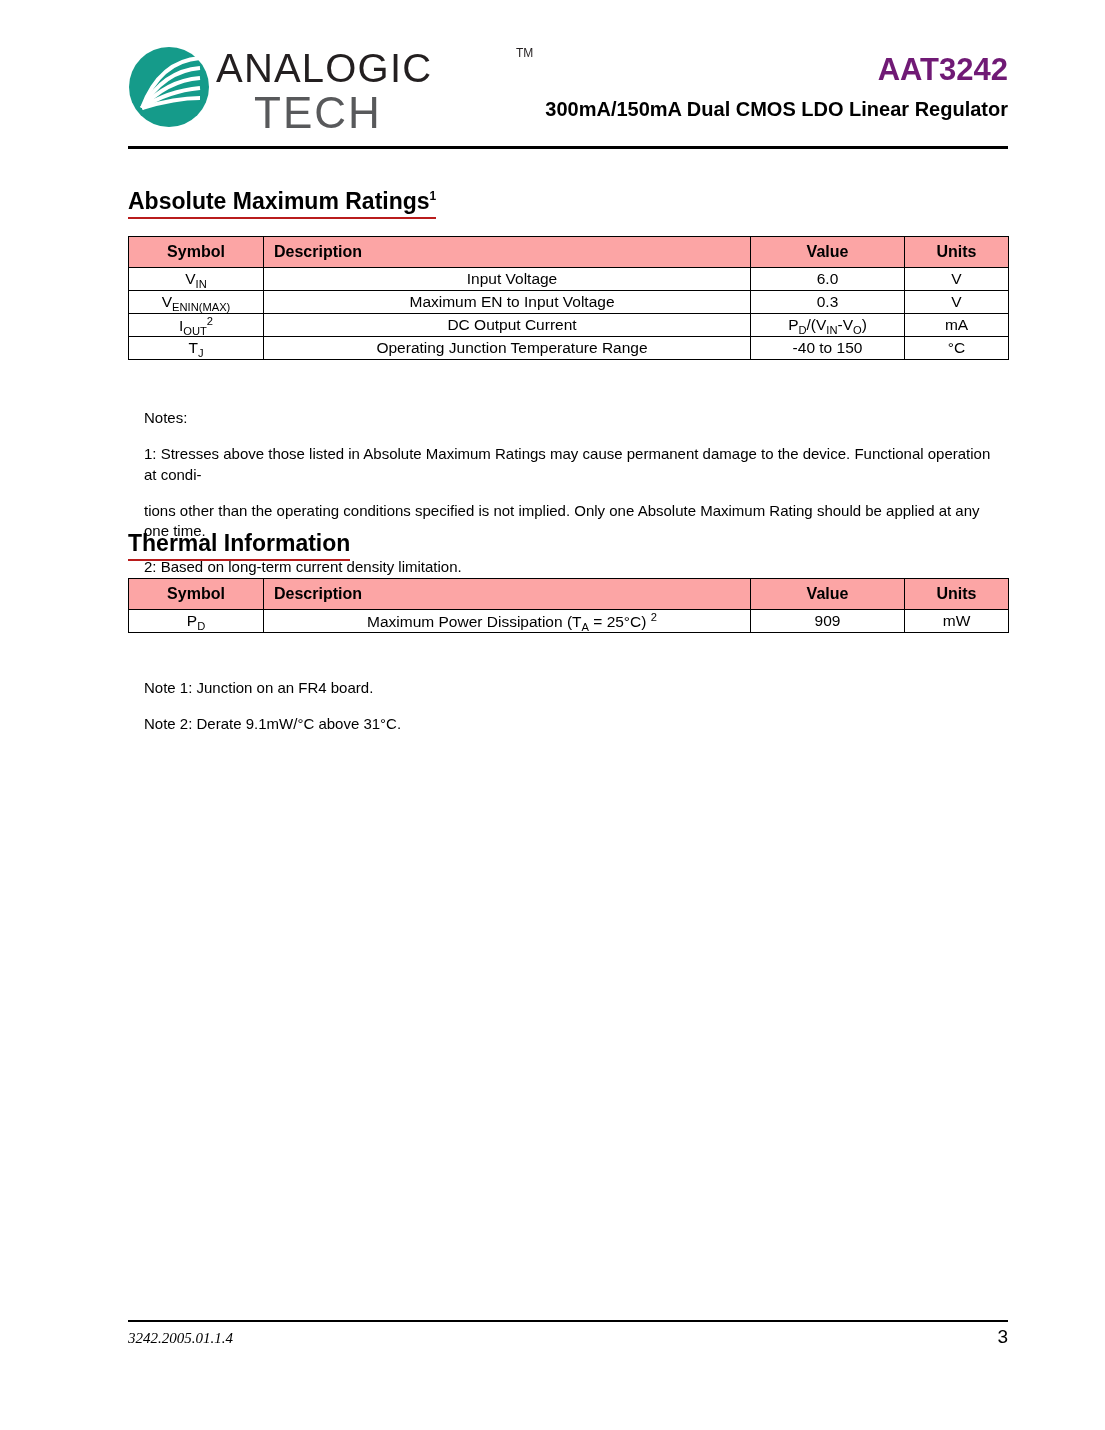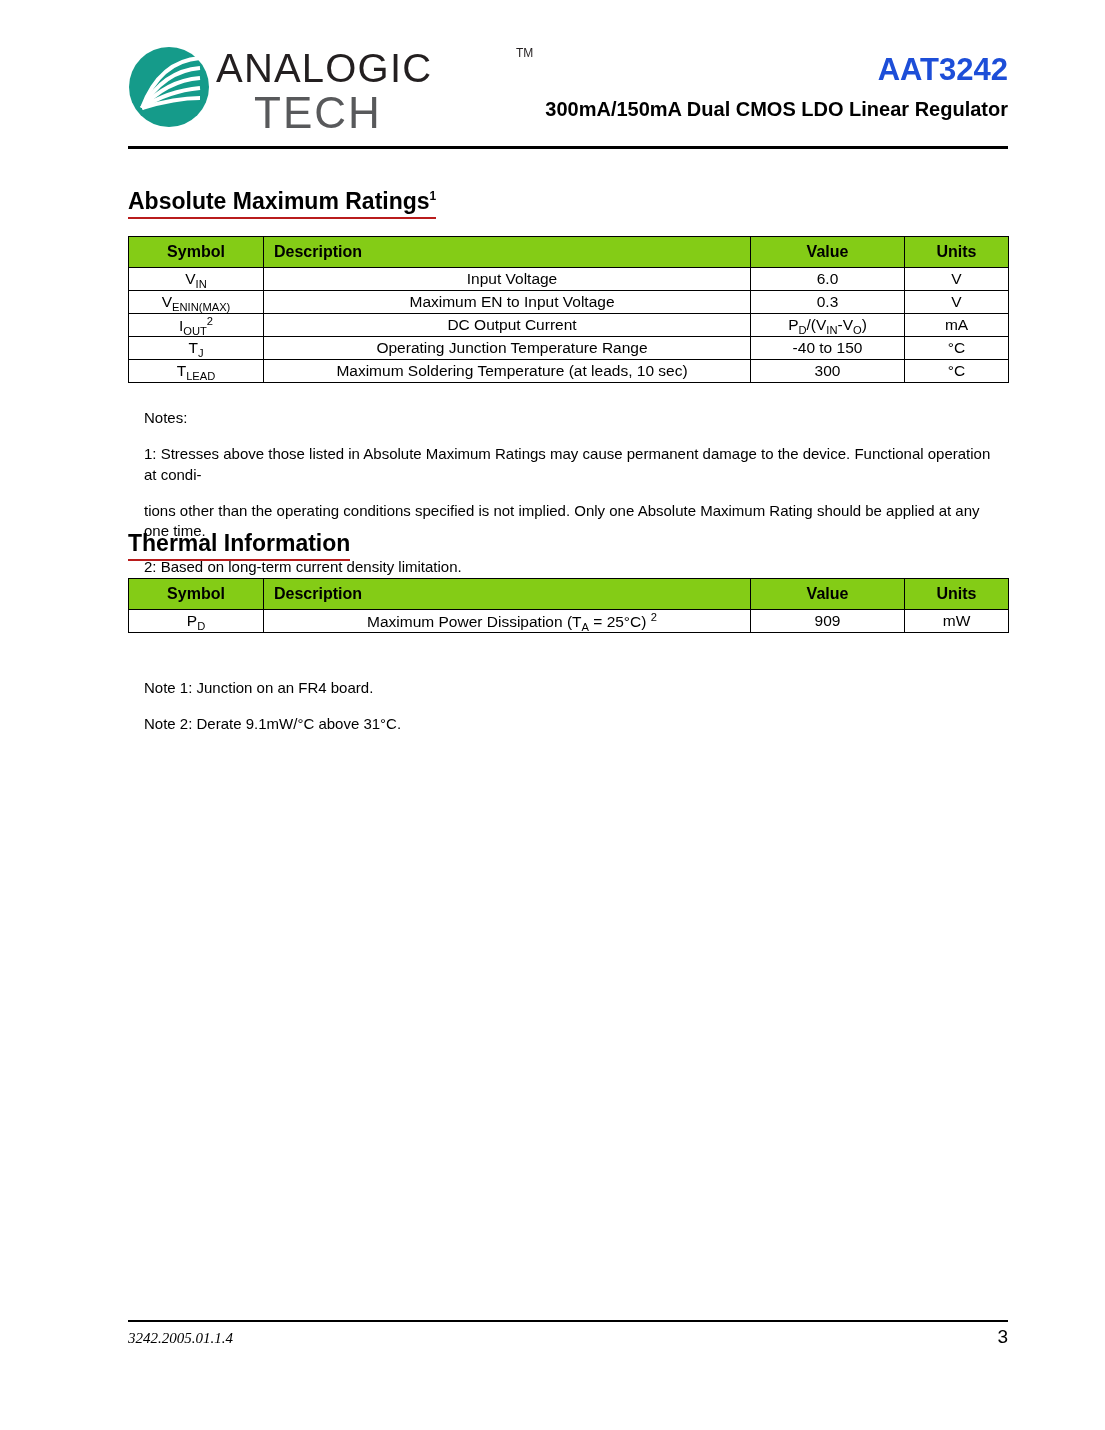--- a/index.html
+++ b/index.html
@@ -77,21 +77,21 @@
     letter-spacing: 2px;
     color: #58595b;
     font-weight: 300;
   }
   .part-number {
     position: absolute;
     right: 0;
     top: 10px;
     font-size: 31px;
     font-weight: bold;
-    color: #1d4ed8;
+    color: #701a75;
     text-align: right;
     white-space: nowrap;
   }
   .part-subtitle {
     position: absolute;
     right: 0;
     top: 56px;
     font-size: 20px;
     font-weight: bold;
     color: #000;
@@ -129,21 +129,21 @@
     font-size: 15.5px;
     table-layout: fixed;
   }
   table.spec th, table.spec td {
     border: 1px solid #000;
     padding: 0;
     height: 22px;
     text-align: center;
   }
   table.spec thead th {
-    background: #84cc16;
+    background: #fca5a5;
     font-weight: bold;
     font-size: 16px;
     height: 30px;
     text-align: center;
   }
   table.spec thead th.desc {
     text-align: left;
     padding-left: 10px;
   }
   td.sym {
@@ -272,26 +272,20 @@
         <td class="desc">DC Output Current</td>
         <td class="val">P<sub>D</sub>/(V<sub>IN</sub>-V<sub>O</sub>)</td>
         <td class="unit">mA</td>
       </tr>
       <tr>
         <td class="sym"><span>T</span><sub>J</sub></td>
         <td class="desc">Operating Junction Temperature Range</td>
         <td class="val">-40 to 150</td>
         <td class="unit">°C</td>
       </tr>
-      <tr>
-        <td class="sym"><span>T</span><sub>LEAD</sub></td>
-        <td class="desc">Maximum Soldering Temperature (at leads, 10 sec)</td>
-        <td class="val">300</td>
-        <td class="unit">°C</td>
-      </tr>
     </tbody>
   </table>
 
   <div class="notes" style="left:128px; top:392px; width:890px;">
     <p>Notes:</p>
     <p>1: Stresses above those listed in Absolute Maximum Ratings may cause permanent damage to the device.  Functional operation at condi-</p>
     <p>tions other than the operating conditions specified is not implied.  Only one Absolute Maximum Rating should be applied at any one time.</p>
     <p>2: Based on long-term current density limitation.</p>
   </div>
 

